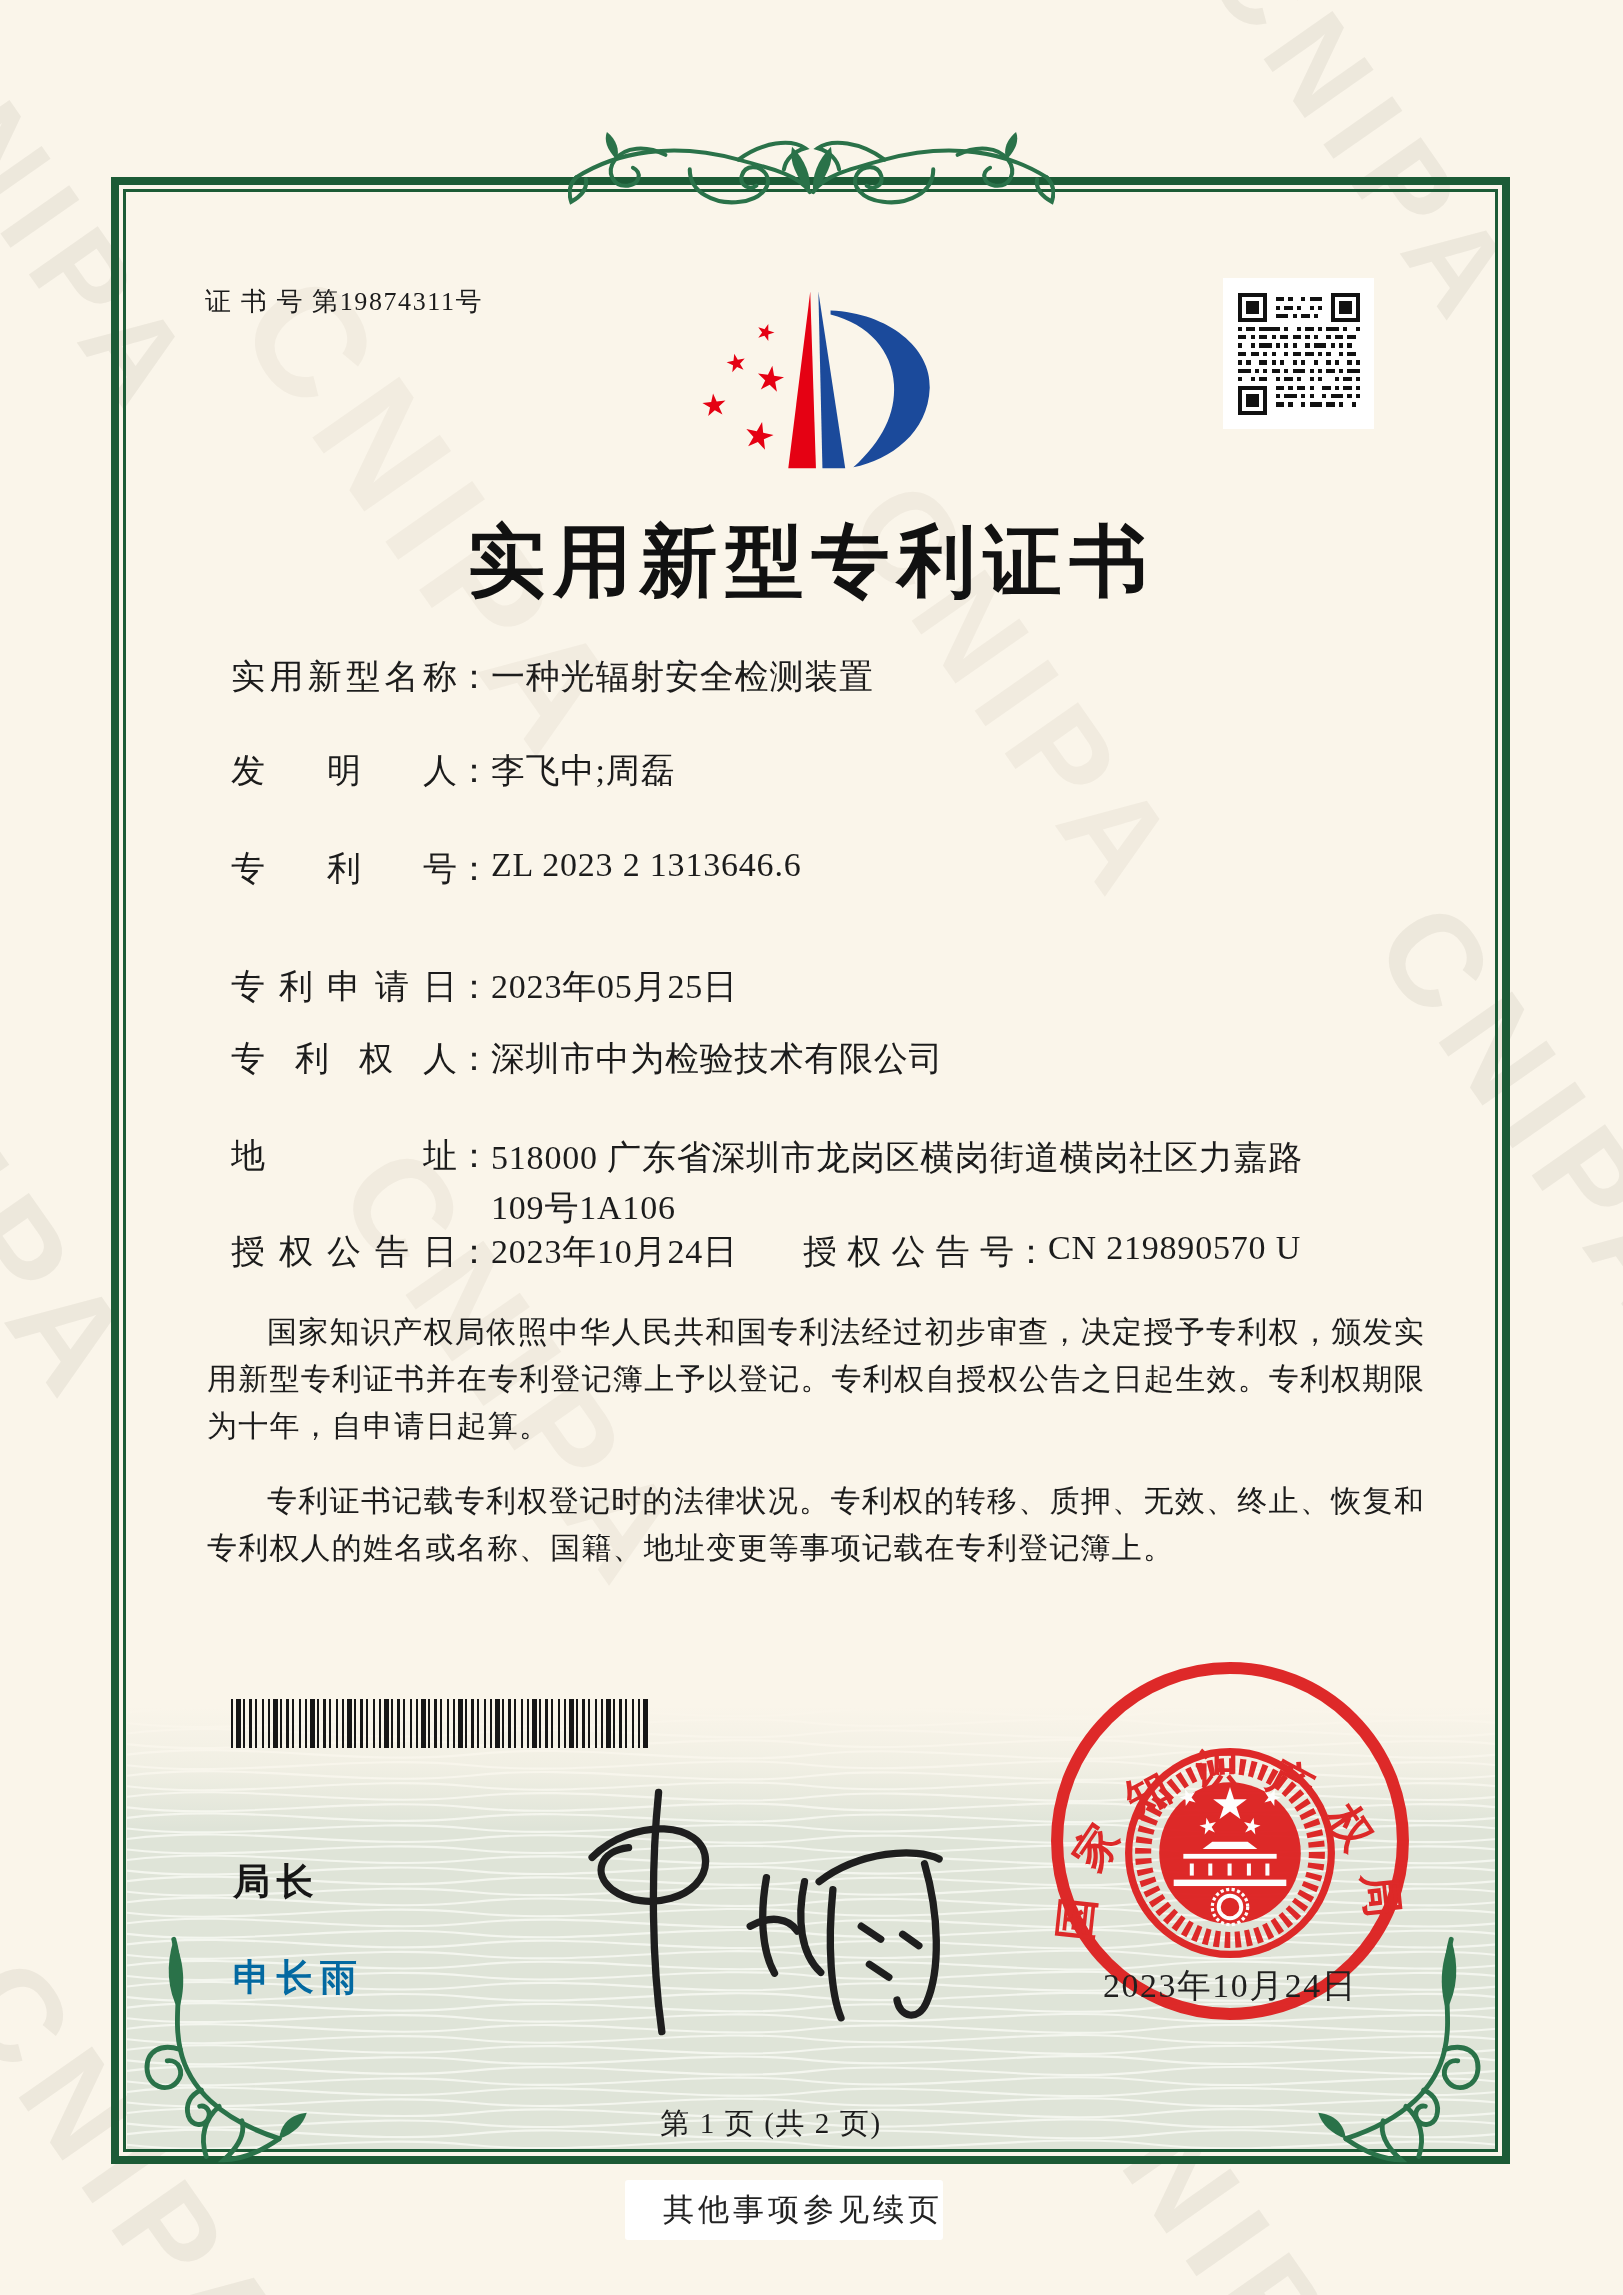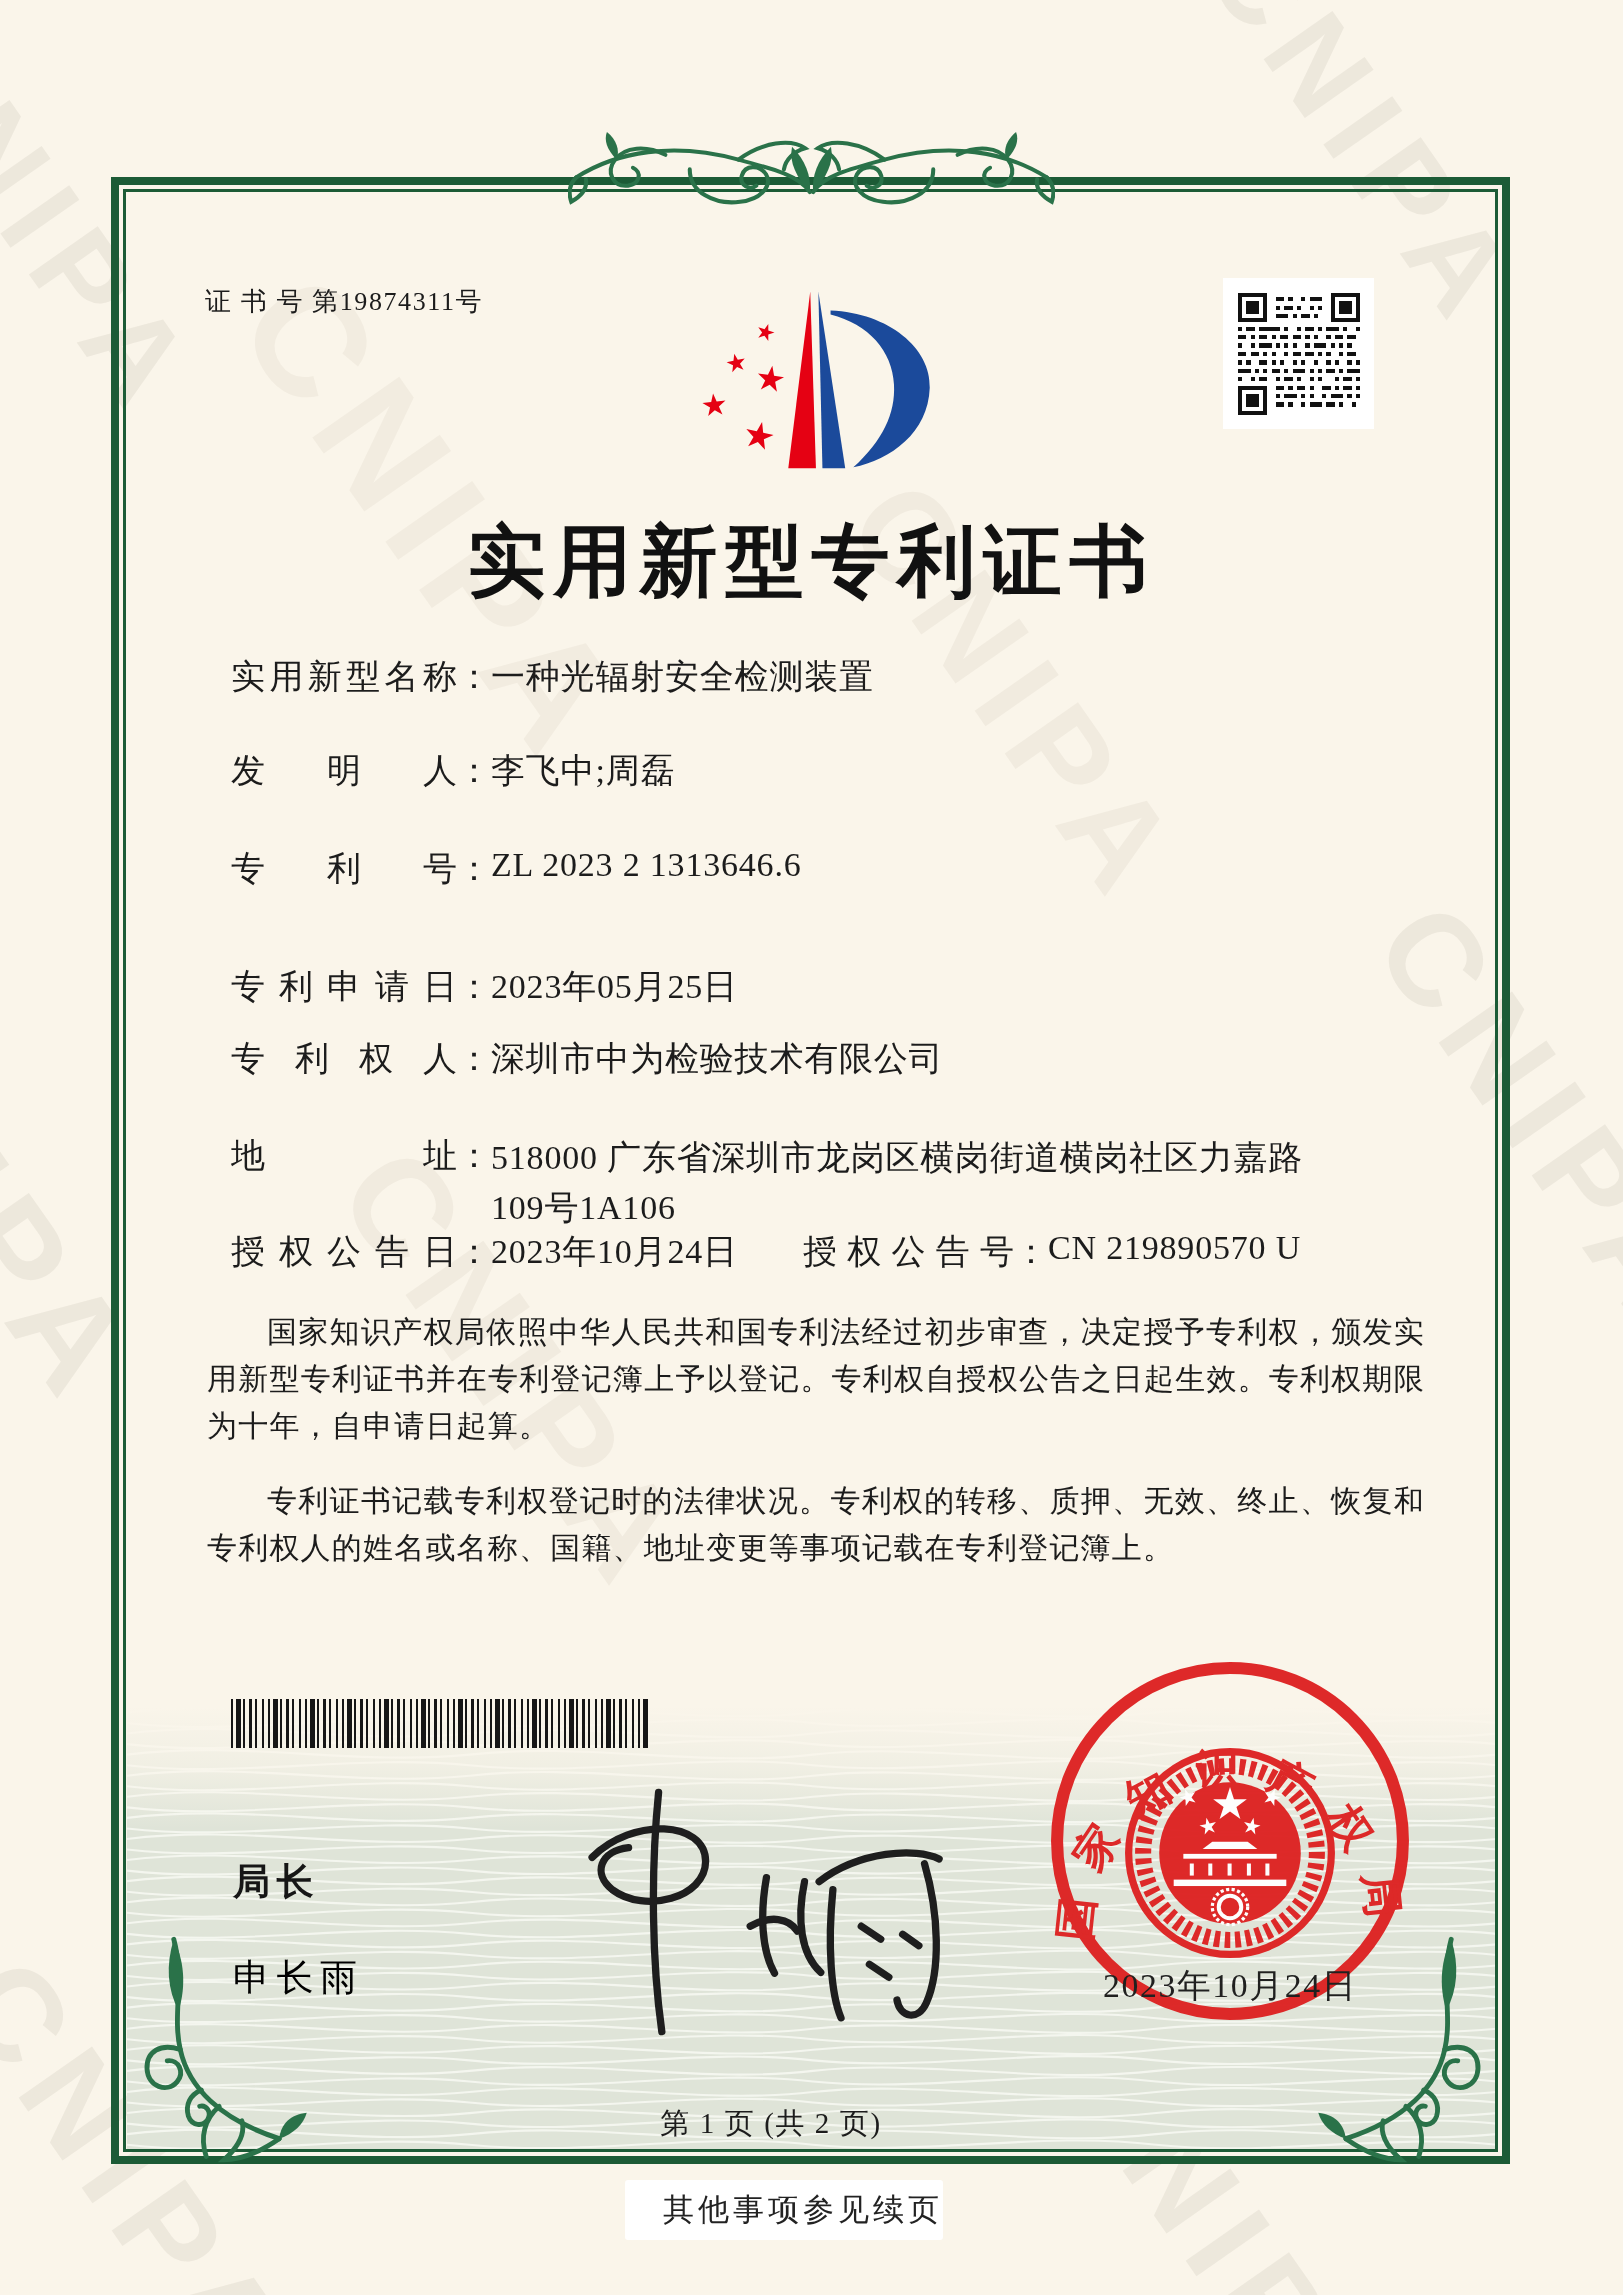--- a/index.html
+++ b/index.html
@@ -50,22 +50,22 @@
   .paras p{margin:0 0 28px 0;text-indent:2em;}
 
   
   .barcode{position:absolute;left:231px;top:1699px;width:419px;height:49px;
     background:repeating-linear-gradient(90deg,#161616 0 2.4px,transparent 2.4px 4.9px,
       #161616 4.9px 9.7px,transparent 9.7px 12px,#161616 12px 14px,transparent 14px 18px,
       #161616 18px 21px,transparent 21px 24px,#161616 24px 26px,transparent 26px 31px,
       #161616 31px 33px,transparent 33px 37px);}
   .sig-title{position:absolute;left:233px;top:1857px;font-size:37px;font-weight:700;
              font-family:"Liberation Sans","DejaVu Sans",sans-serif;letter-spacing:6.5px;color:#161616;}
-  .sig-name{position:absolute;left:233px;top:1953px;font-size:37px;font-weight:400;
-            font-family:"Liberation Sans","DejaVu Sans",sans-serif;letter-spacing:6.5px;color:#000000;}
+  .sig-name{position:absolute;left:233px;top:1953px;font-size:37px;font-weight:700;
+            font-family:"Liberation Sans","DejaVu Sans",sans-serif;letter-spacing:6.5px;color:#0369a1;}
   .signature{position:absolute;left:438px;top:1760px;width:519px;height:300px;}
   .seal{position:absolute;left:1045px;top:1656px;width:370px;height:370px;opacity:.95;}
 
   .page-no{position:absolute;left:0;top:2104px;width:1542px;text-align:center;font-size:29px;letter-spacing:1.6px;}
   .note-box{position:absolute;left:625px;top:2180px;width:318px;height:60px;background:#ffffff;
             border-radius:3.2px;display:flex;align-items:center;justify-content:flex-end;}
   .note-box span{font-size:31px;letter-spacing:4px;color:#222;}
 </style>
 </head>
 <body>

